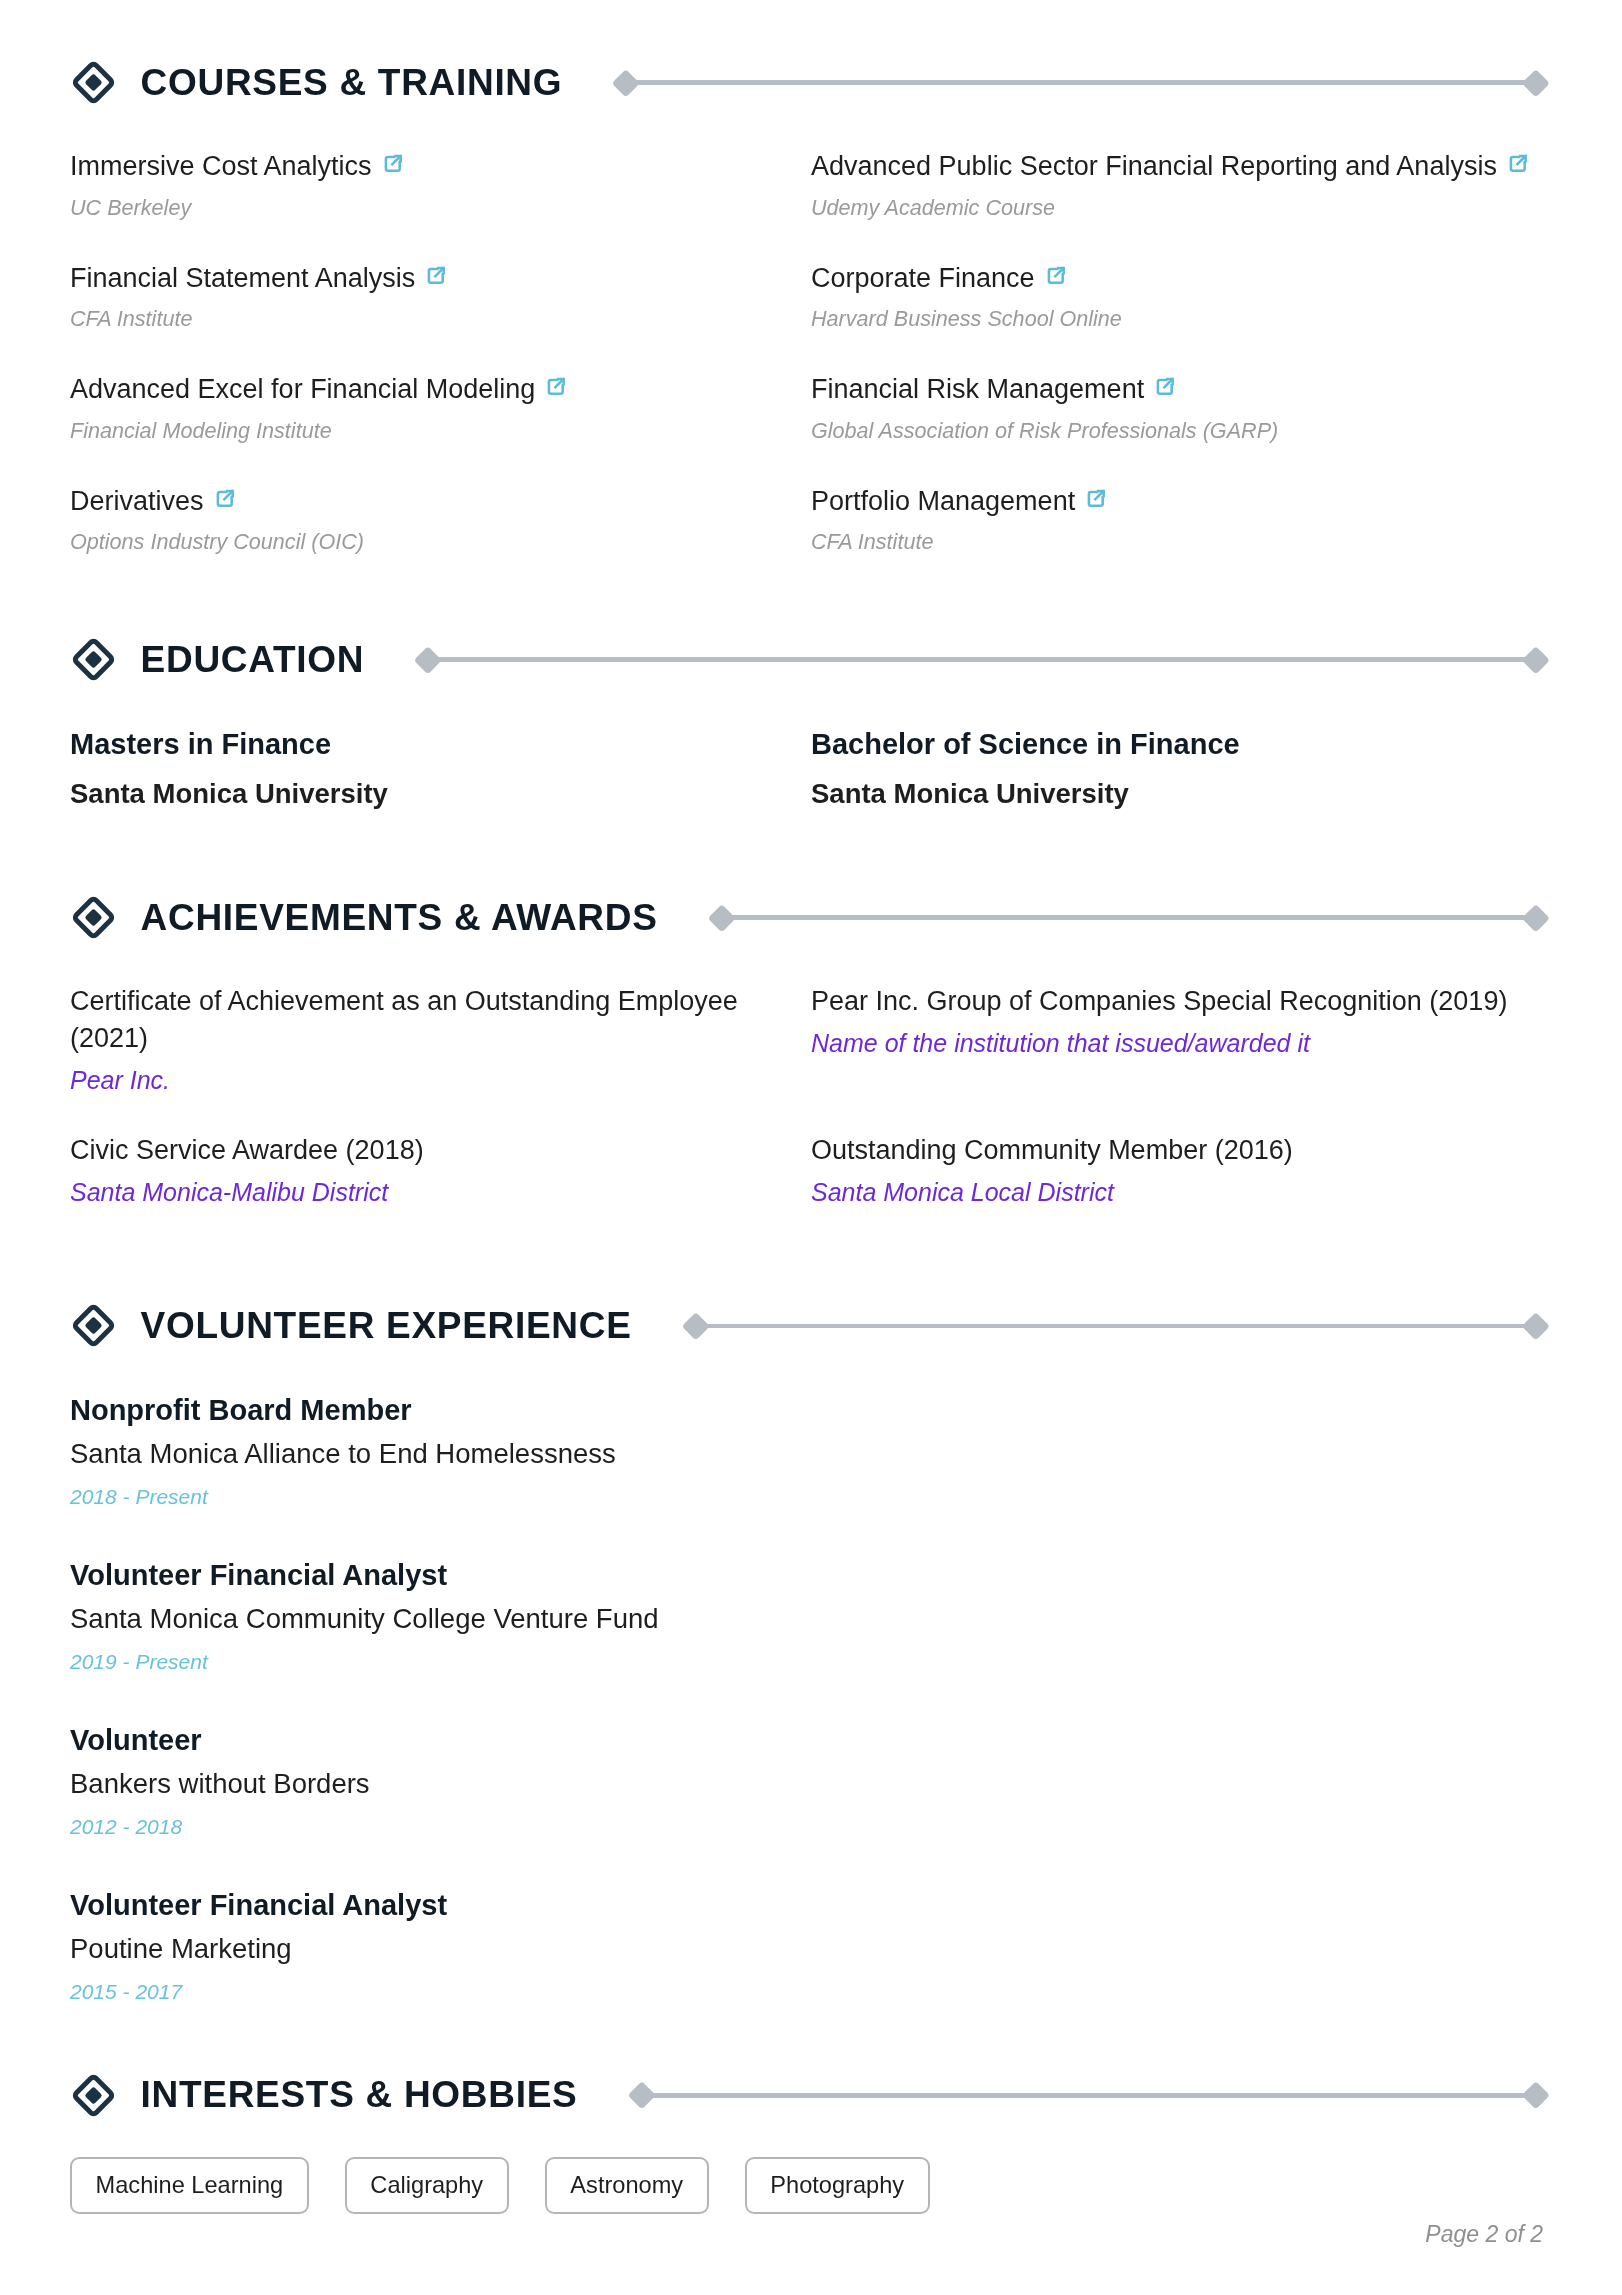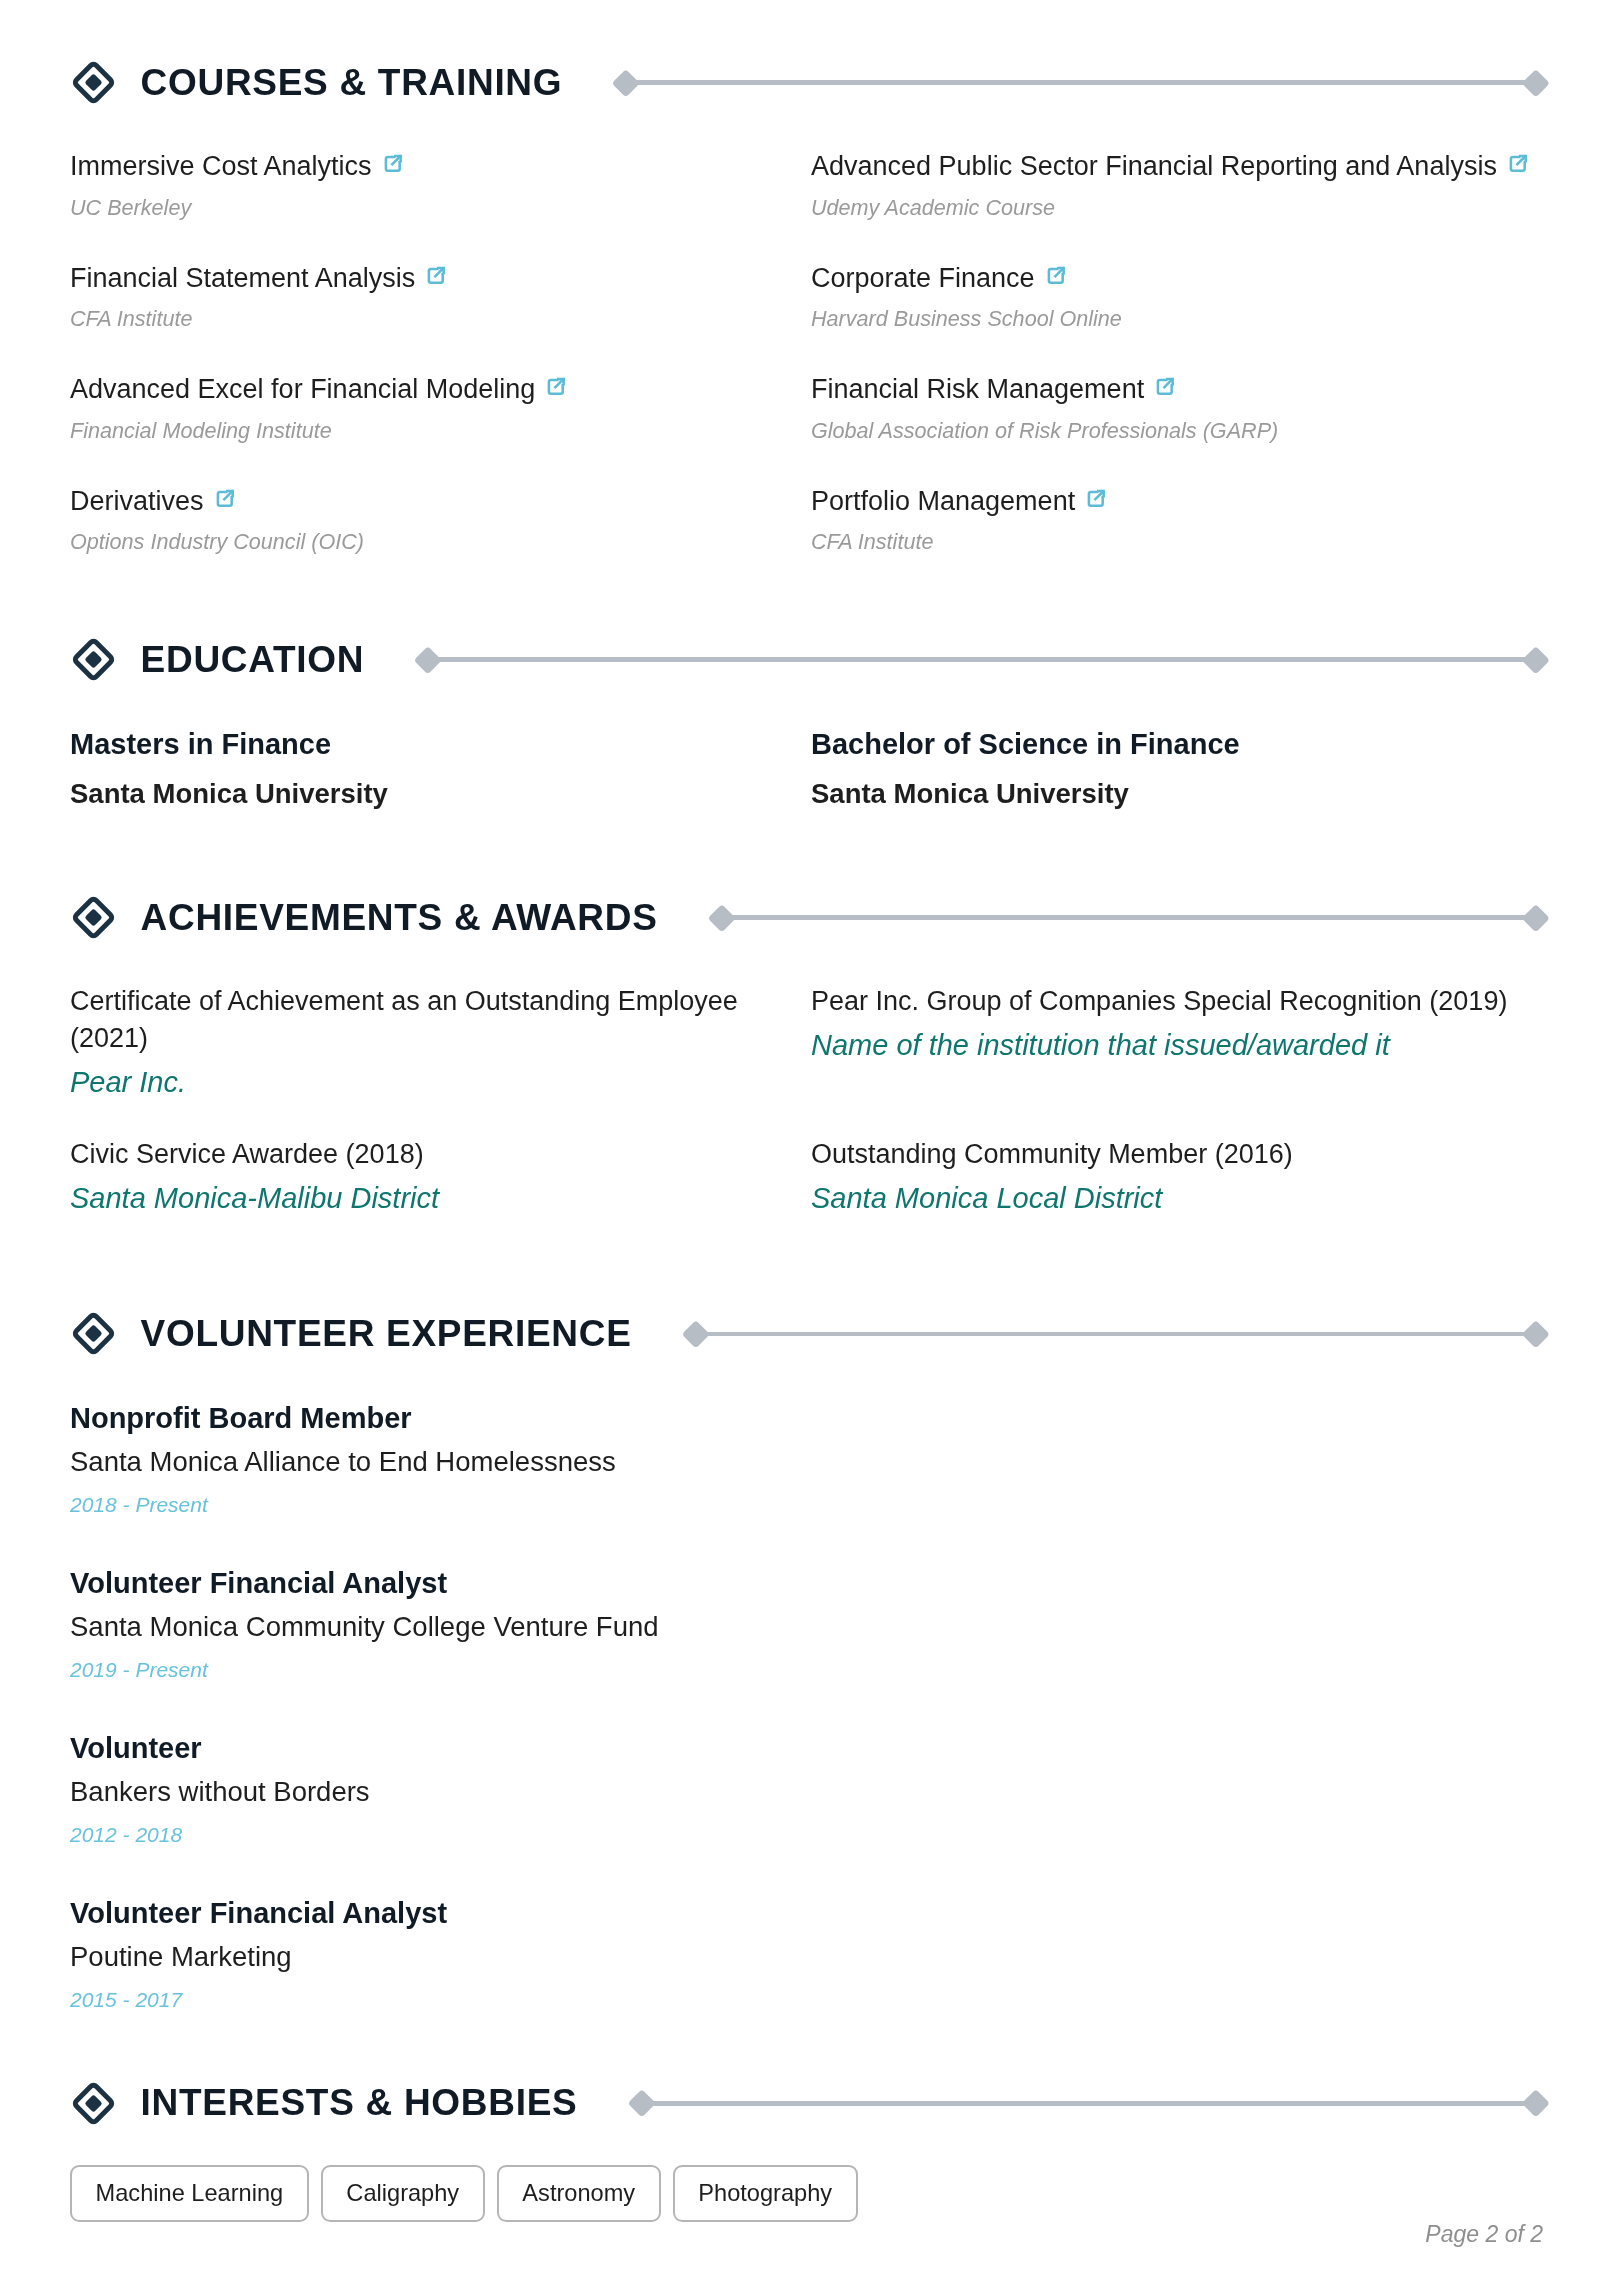--- a/index.html
+++ b/index.html
@@ -46,30 +46,30 @@
   .ext-link svg { width:100%; height:100%; }
   .c-org { font-size:21.6px; font-style:italic; color:#9a9a9a; margin-top:10.5px; line-height:26px; }
 
   
   .edu-degree { font-size:29px; font-weight:bold; color:#101b26; line-height:38px; }
   .edu-school { font-size:27.5px; font-weight:bold; color:#1e1e1e; margin-top:15px; }
 
   
   .award { margin-bottom:37px; }
   .a-title { font-size:27px; font-weight:normal; color:#1e1e1e; line-height:37px; }
-  .a-org { font-size:29px; font-style:italic; color:#0f766e; margin-top:9.2px; }
+  .a-org { font-size:25px; font-style:italic; color:#6d28d9; margin-top:9.2px; }
 
   
   .vol { margin-bottom:47px; }
   .v-role { font-size:29px; font-weight:bold; color:#101b26; line-height:38px; }
   .v-org { font-size:27.5px; font-weight:normal; color:#1e1e1e; margin-top:6.5px; line-height:35px; }
   .v-dates { font-size:21px; font-style:italic; color:#68c2dc; margin-top:14.4px; }
 
   
-  .chips { display:flex; gap:12px; margin-top:-3.9px; }
+  .chips { display:flex; gap:36px; margin-top:-3.9px; }
   .chip {
     border:2px solid #b5b5b5; border-radius:9.2px; background:#ffffff;
     padding:13px 23.6px; font-size:23.6px; color:#1e1e1e; white-space:nowrap;
   }
 
   
   .sect-courses      { margin-bottom:42px; }
   .sect-education    { margin-bottom:84px; }
   .sect-achievements { margin-bottom:58px; }
   .sect-volunteer    { margin-bottom:68px; }

